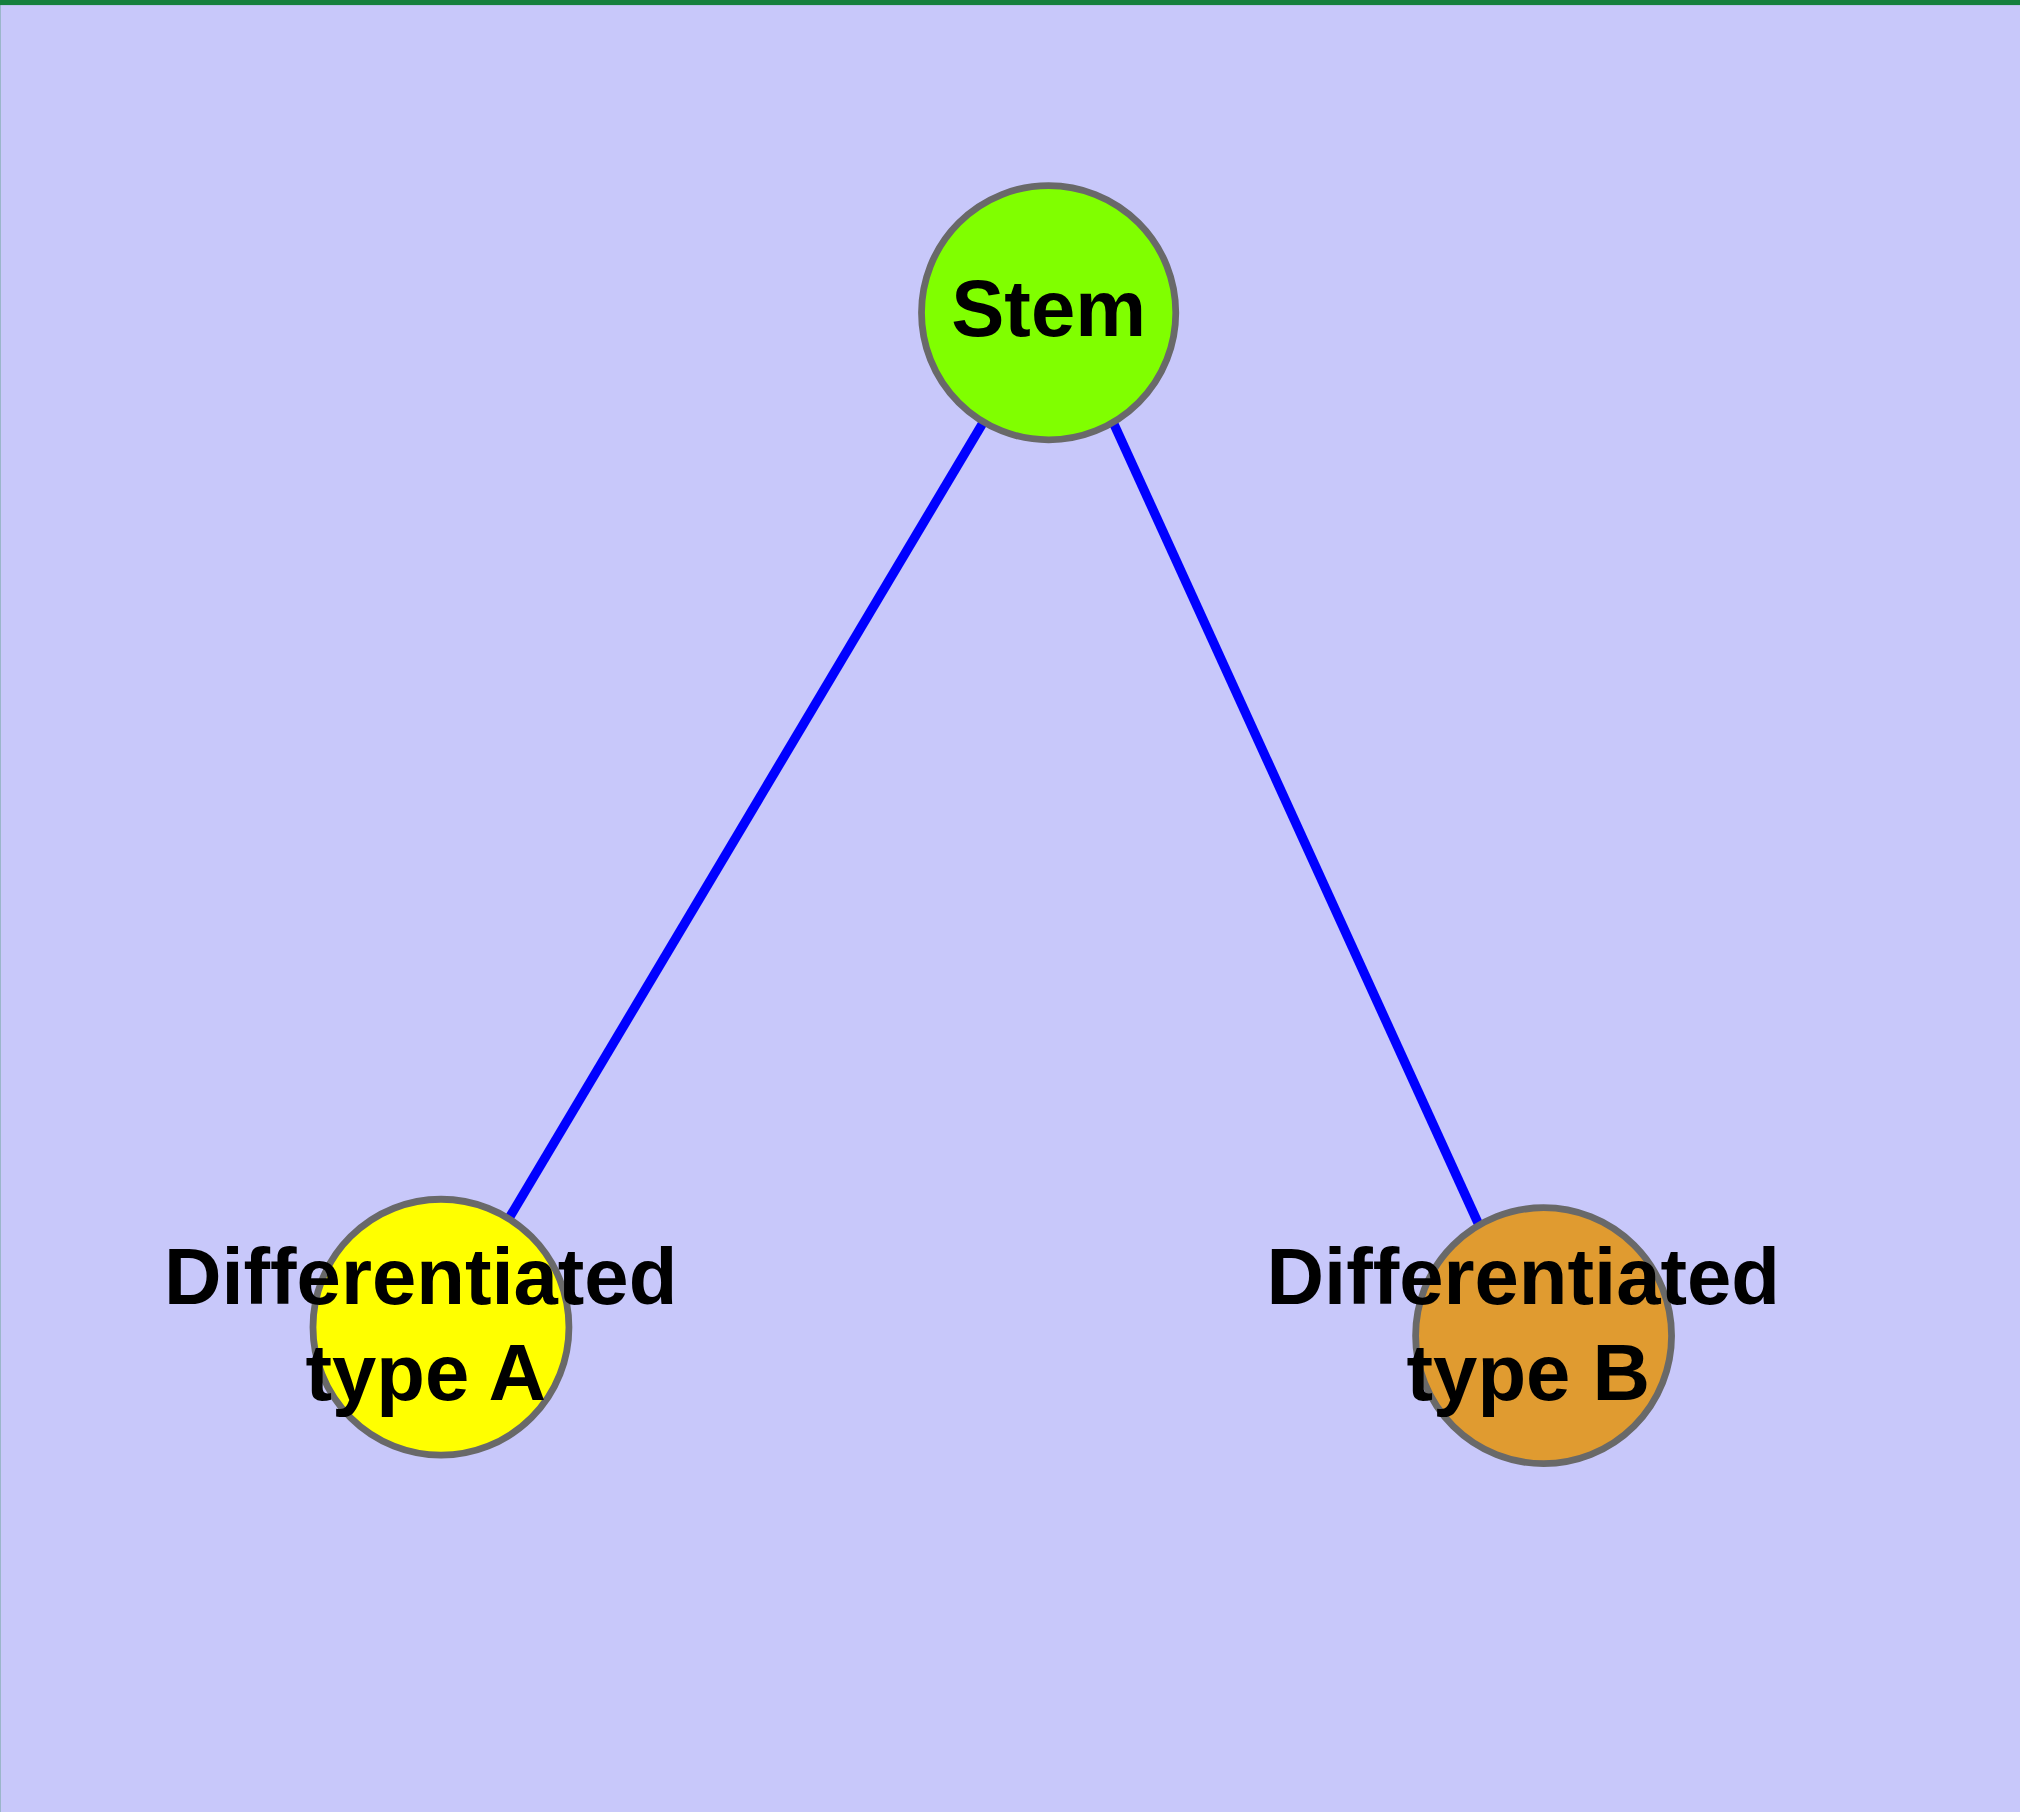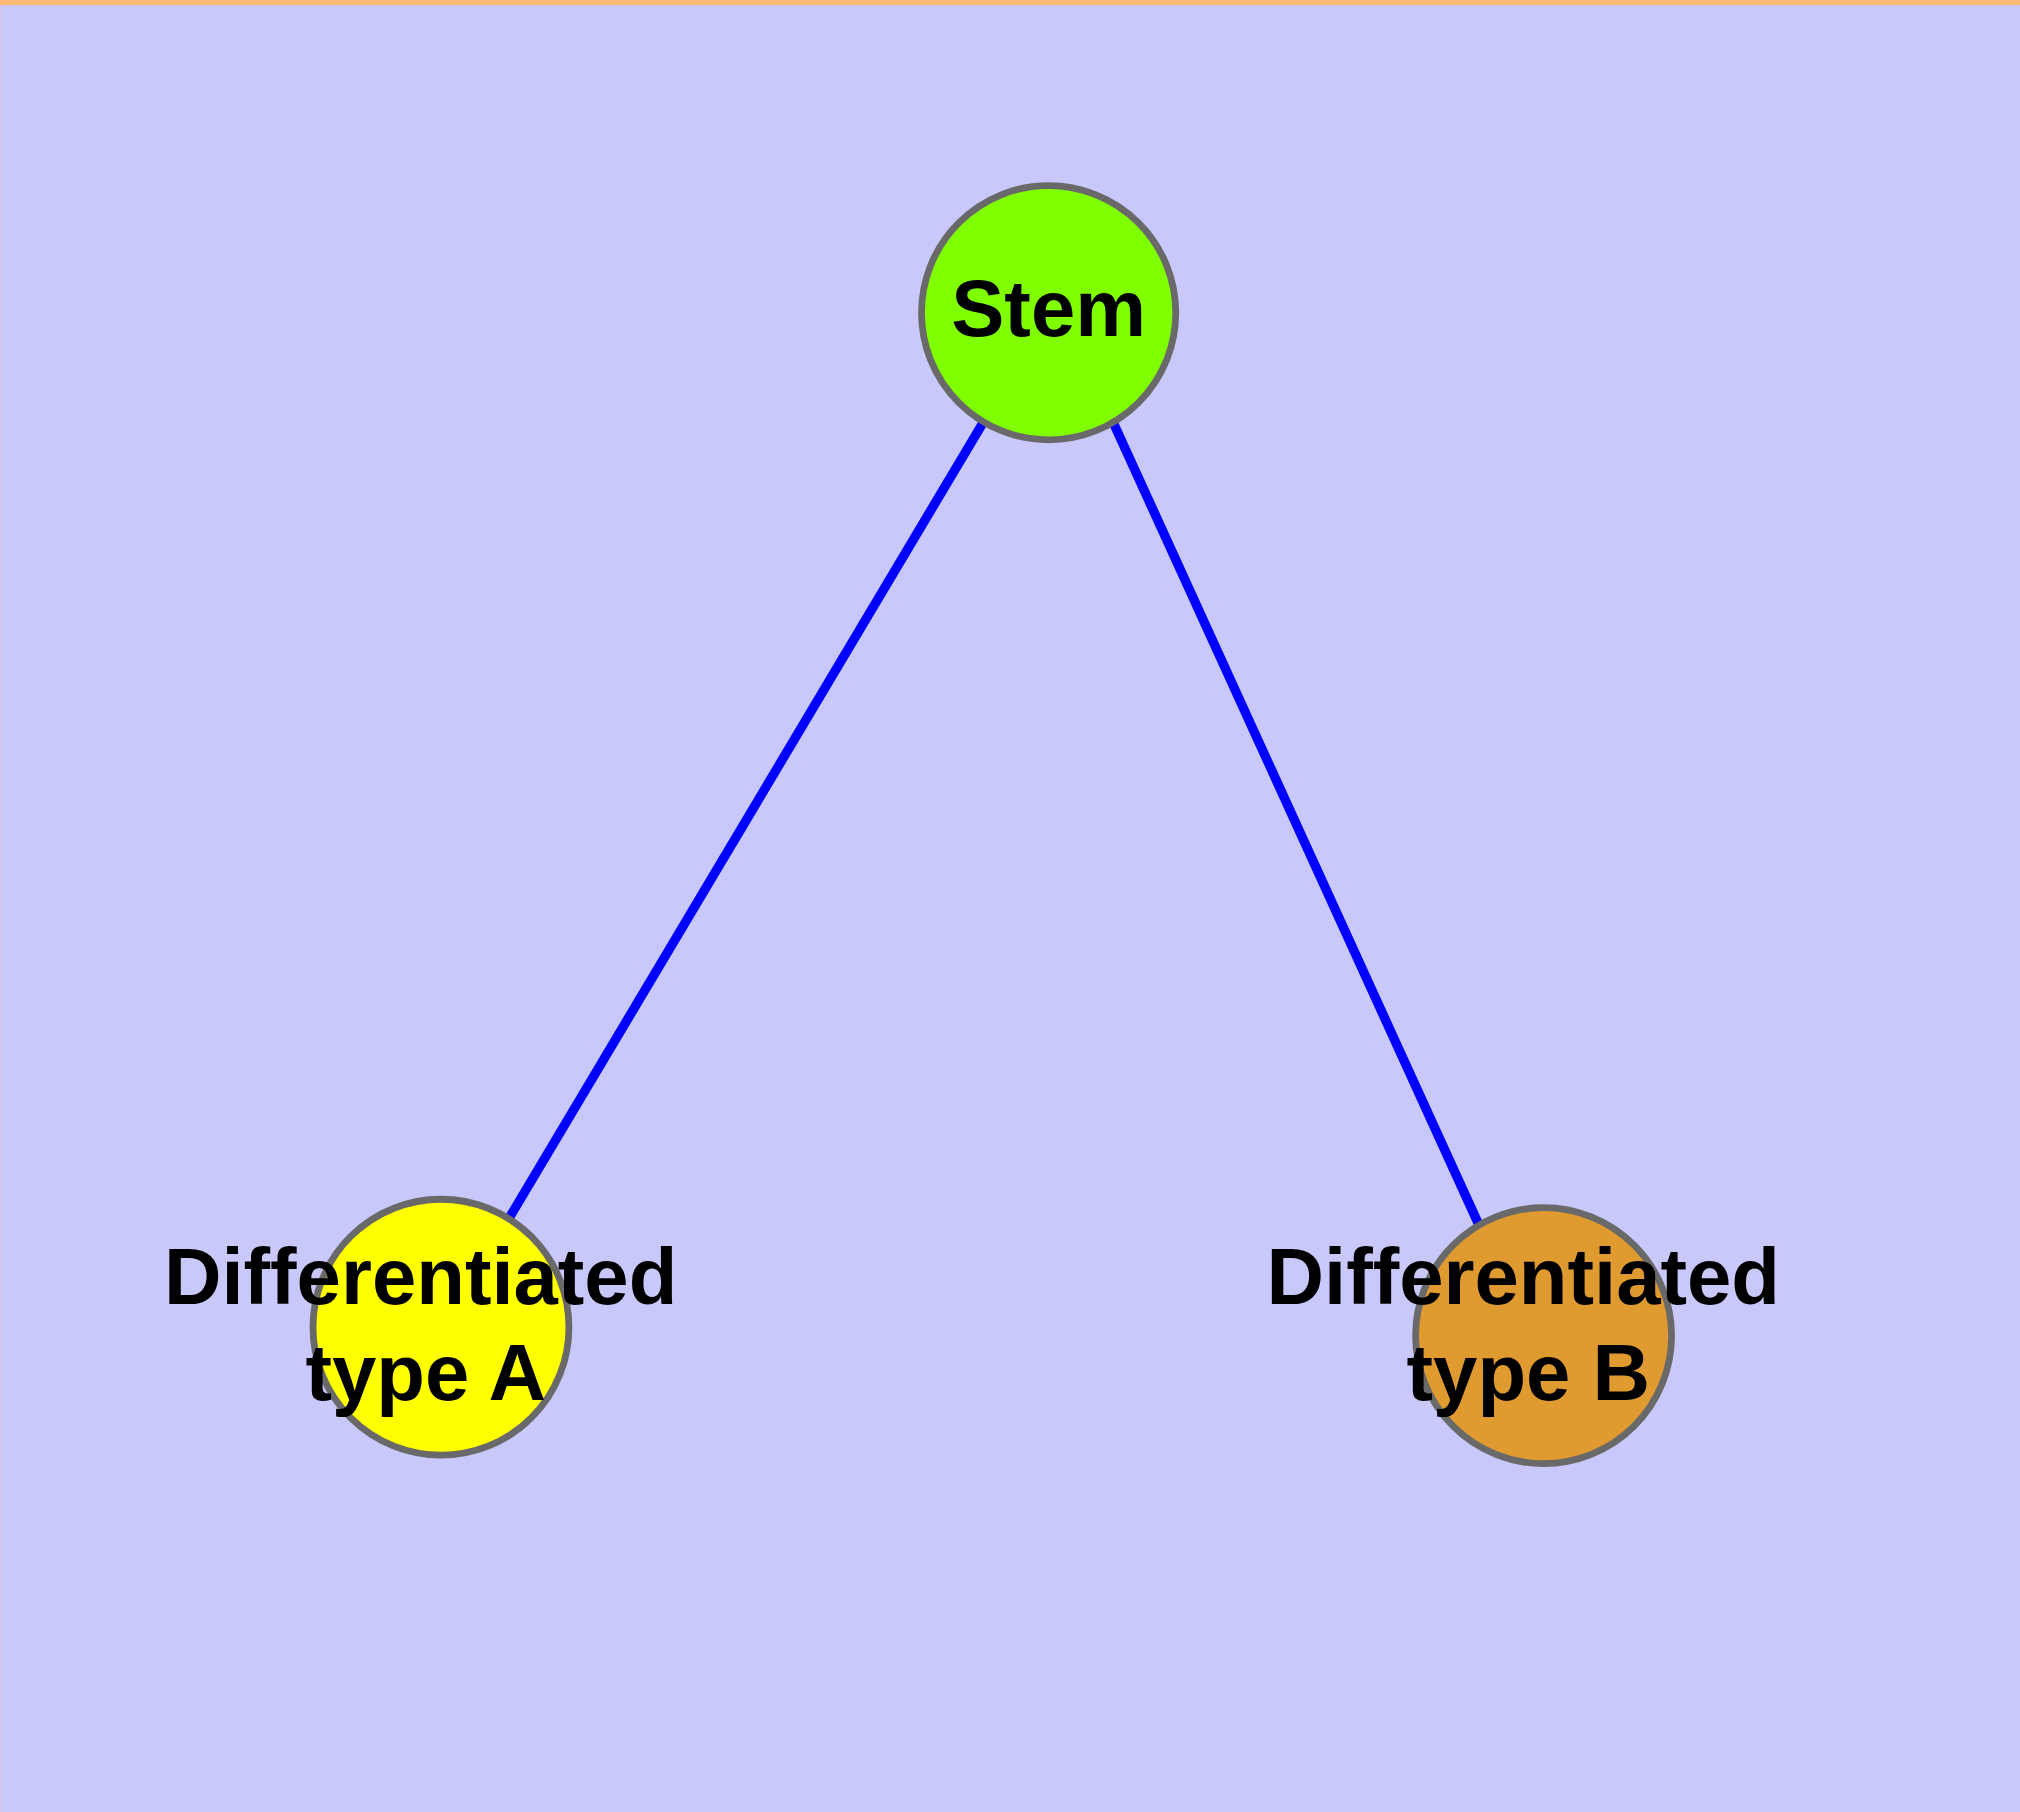--- a/index.html
+++ b/index.html
@@ -4,21 +4,21 @@
 <style>
   html, body {
     margin: 0;
     padding: 0;
     background: #ffffff;
   }
   #canvas {
     position: relative;
     width: 2021px;
     height: 1812px;
-    background: #fdba74;
+    background: #15803d;
     overflow: hidden;
     font-family: "Liberation Sans", sans-serif;
   }
   #graph-svg {
     position: absolute;
     left: 0;
     top: 0;
     width: 2021px;
     height: 1812px;
     display: block;

